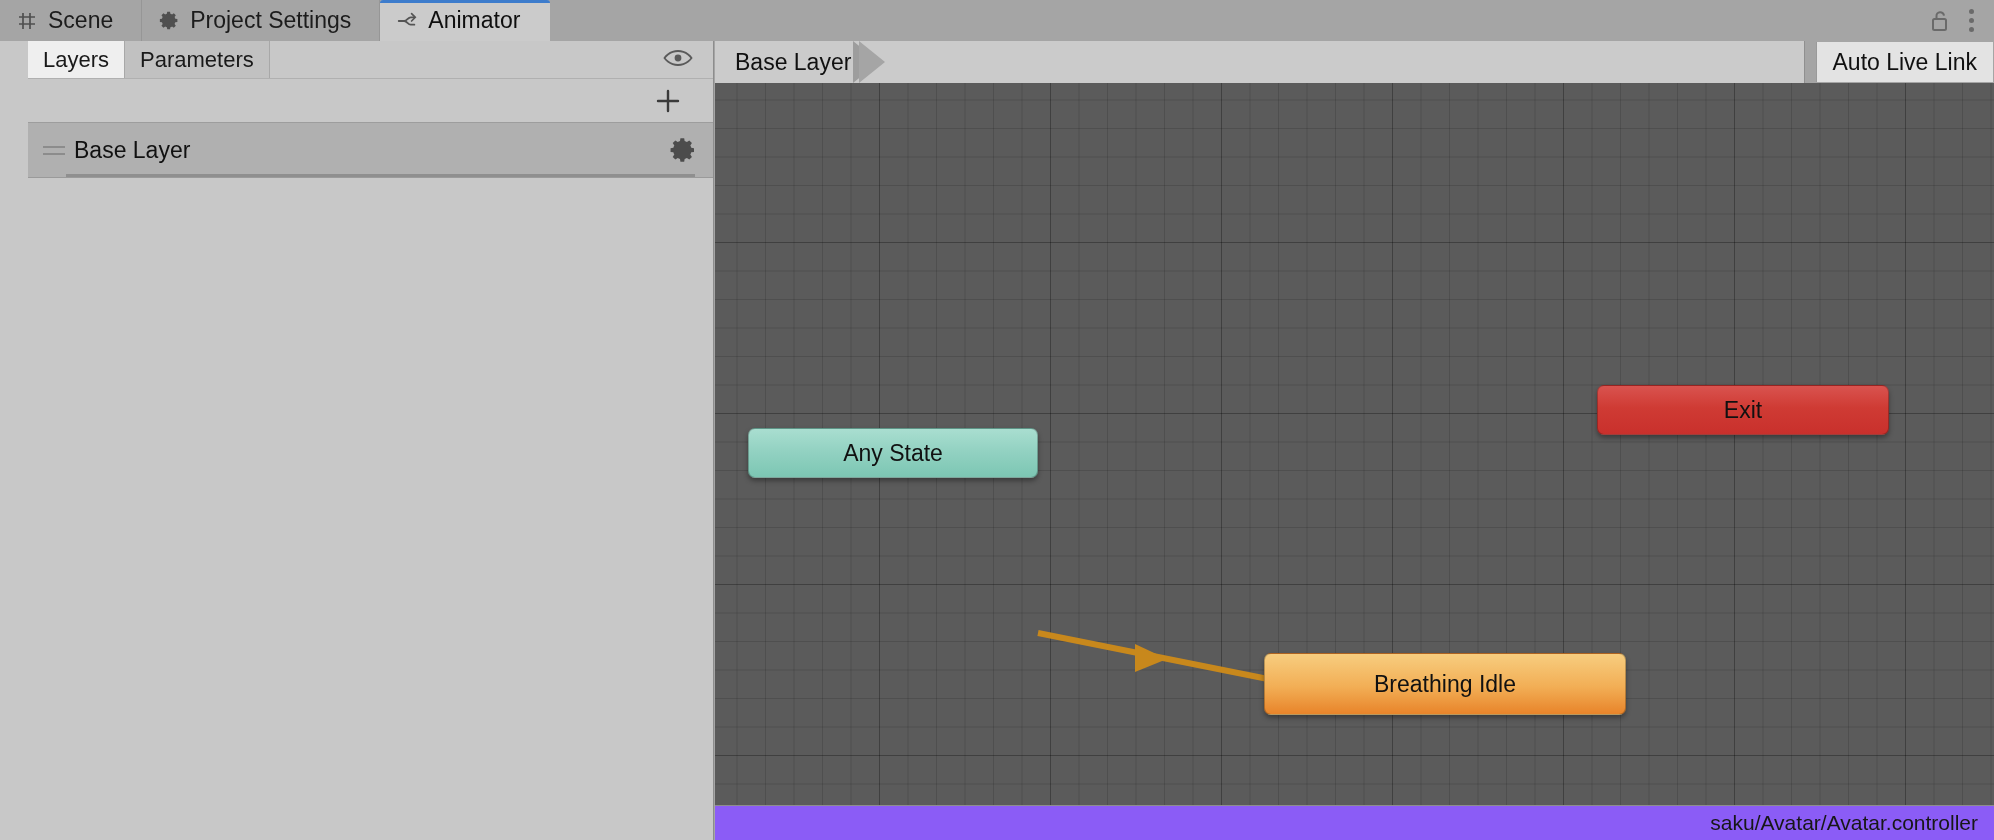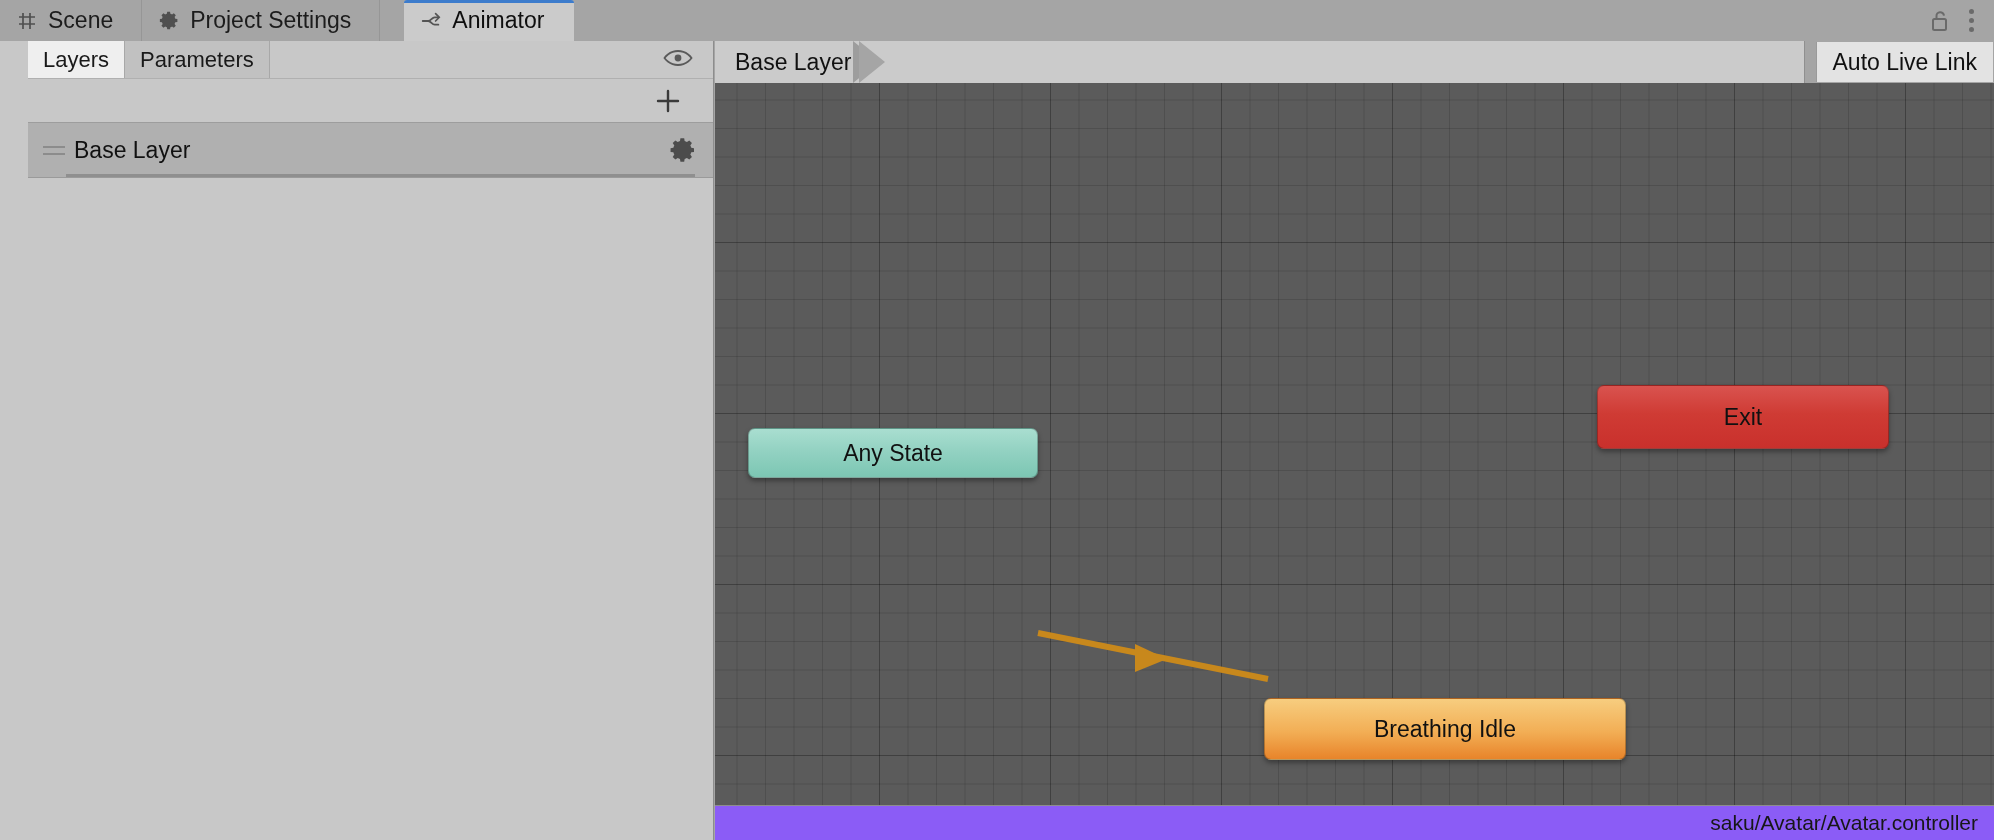--- a/index.html
+++ b/index.html
@@ -40,21 +40,20 @@
     border-right: 1px solid #969696;
     position: relative;
     white-space: nowrap;
   }
   .tab.active {
     background: #cbcbcb;
     border-radius: 4px 4px 0 0;
     border-right: none;
     color: #0f0f0f;
     padding-right: 30px;
-    margin-left: 24px;
   }
   .tab.active::before {
     content: "";
     position: absolute;
     left: 0; right: 0; top: 0;
     height: 3px;
     background: #3d7ccc;
     border-radius: 3px 3px 0 0;
   }
   .tab-icon {
@@ -442,25 +441,25 @@
           <line x1="323" y1="550" x2="553" y2="596" stroke="#c8881c" stroke-width="6"></line>
           <polygon points="420,561 420,589 452,576" fill="#c8881c"></polygon>
         </g>
       </svg>
 
       <div class="node node-anystate" style="left:33px; top:345px; width:290px; height:50px;">
         <span>Any State</span>
       </div>
 
 
-      <div class="node node-exit" style="left:882px; top:302px; width:292px; height:64px;">
+      <div class="node node-exit" style="left:882px; top:302px; width:292px; height:50px;">
         <span>Exit</span>
       </div>
 
-      <div class="node node-state" style="left:549px; top:570px; width:362px; height:62px;margin-top:45px;">
+      <div class="node node-state" style="left:549px; top:570px; width:362px; height:62px;">
         <span>Breathing Idle</span>
       </div>
 
     </div>
 
     <div class="status-bar">
       <span>saku/Avatar/Avatar.controller</span>
     </div>
   </div>
 

